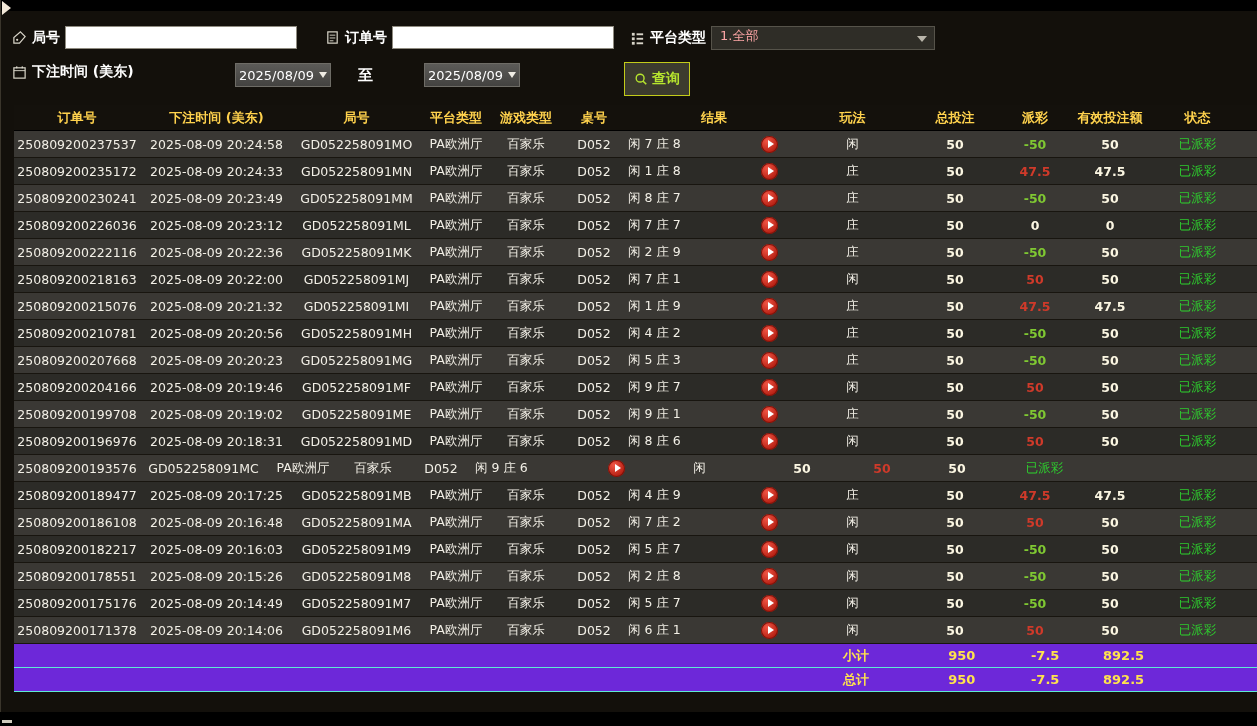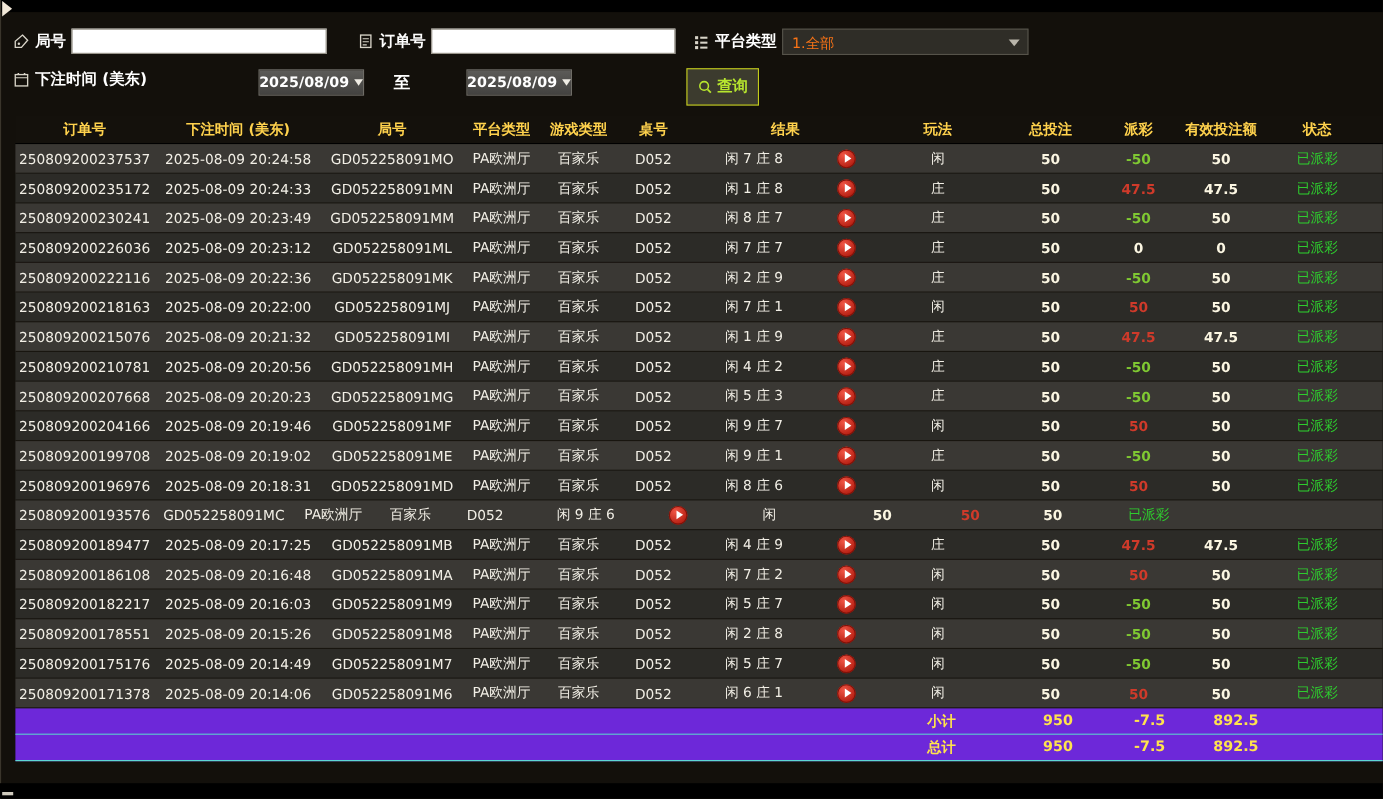--- a/index.html
+++ b/index.html
@@ -23,30 +23,30 @@
   .fgroup { position:absolute; display:flex; align-items:center; gap:5px; }
   .flabel { color:#ffffff; font-weight:bold; font-size:14px; white-space:nowrap; }
   .ficon { display:inline-flex; width:15px; height:15px; }
   .tinput {
     height:23px; width:232px; border:1px solid #8f8b80; background:#fff;
     font-size:13px; padding:0 5px; font-family:inherit;
   }
   .tinput.order { width:222px; }
   .select {
     width:224px; height:24px; background:#2f2d27; border:1px solid #56534a;
-    display:flex; align-items:flex-end; color:#f97316; font-size:13px;
+    display:flex; align-items:flex-start; color:#fca5a5; font-size:13px;
     padding:0 26px 0 8px; position:relative; cursor:pointer;
   }
   .select .sel-arrow {
     position:absolute; right:7px; top:9px; width:0; height:0;
     border-top:6px solid #b9b5aa; border-left:5px solid transparent; border-right:5px solid transparent;
   }
   .datebtn {
     width:96px; height:24px; background:linear-gradient(#5c5b58,#434240);
-    border:1px solid #6e6c66; color:#fff; font-weight:bold; font-size:13px;
+    border:1px solid #6e6c66; color:#fff; font-weight:normal; font-size:13px;
     display:flex; align-items:center; justify-content:center; gap:5px; cursor:pointer;
   }
   .datebtn .dar { width:0; height:0; border-top:6px solid #efece4; border-left:4px solid transparent; border-right:4px solid transparent; }
   .to-label { font-weight:bold; color:#fff; font-size:15px; }
   .querybtn {
     height:25px; padding:16px 9px; background:#3c3b2e; border:1px solid #c3cc1a;
     color:var(--c-query,#b7e62e); font-weight:bold; font-size:14px;
     display:flex; align-items:center; gap:4px; cursor:pointer;
   }
 
@@ -65,21 +65,21 @@
     font-size:12.5px; color:#f2efe6; white-space:nowrap; overflow:hidden;
   }
   .c1{width:126px}.c2{width:153px}.c3{width:127px}.c4{width:72px}.c5{width:68px}.c6{width:68px}
   .c7{width:172px}.c8{width:105px}.c9{width:100px}.c10{width:60px}.c11{width:90px}.c12{width:85px}
   .num { font-weight:bold; color:#fbf6e2; }
   .pos { color:var(--c-pos,#cf3a2a); }
   .neg { color:var(--c-neg,#7fc832); }
   .zero { color:#fbf6e2; }
   .status { color:var(--c-paid,#2ecc2e); }
   .c7.result { justify-content:flex-start; }
-  .result-text { display:inline-block; width:115px; text-align:center; }
+  .result-text { display:inline-block; width:115px; }
   .play-btn {
     width:17px; height:17px; border-radius:50%; margin-left:18px; flex:none;
     background:radial-gradient(circle at 35% 30%, #f05545, #b51f12 72%);
     box-shadow:inset 0 0 0 1px #7d130a;
     display:flex; align-items:center; justify-content:center; cursor:pointer;
   }
   .play-tri { width:0; height:0; border-left:6px solid #fff; border-top:4px solid transparent; border-bottom:4px solid transparent; margin-left:2px; }
 
   .trow.totals { background:#6d28d9; height:24px; border-bottom:1px solid #5eead4;justify-content:space-between; }
   .spacer7 { width:786px; }

